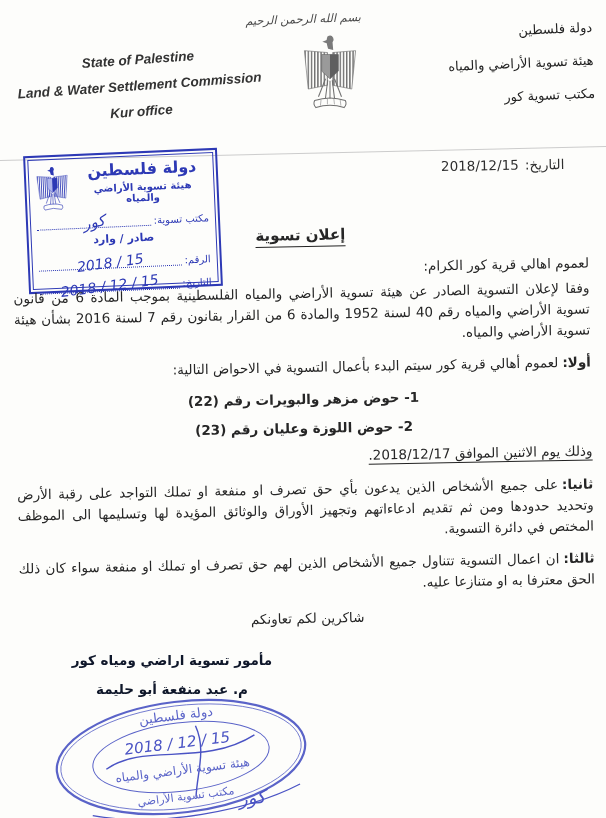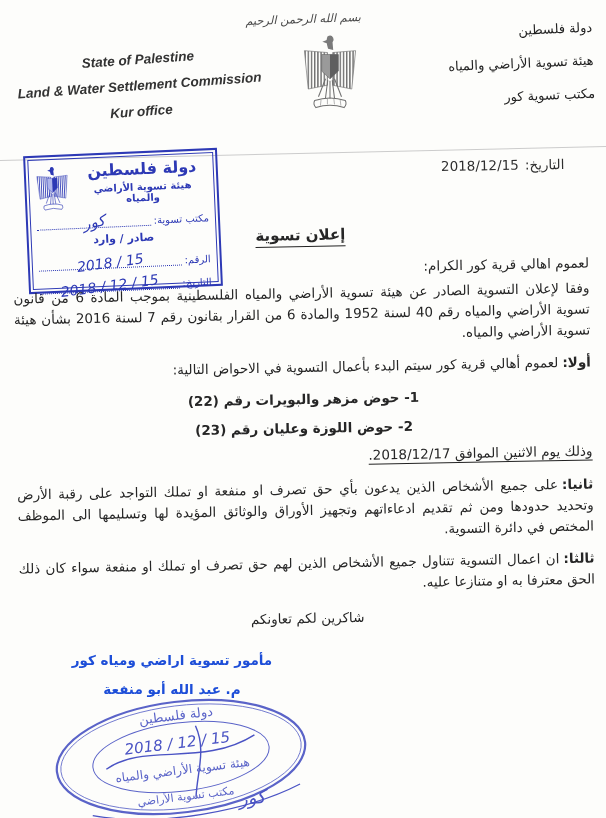--- a/index.html
+++ b/index.html
@@ -72,21 +72,21 @@
   .lead{font-weight:bold;margin-left:4px;}
   .b-basin{text-align:center;font-weight:bold;margin-top:13px;}
   .b-datenote{margin-top:12px;text-align:right;}
   .b-datenote span{display:inline-block;border-bottom:1px solid #222;padding-bottom:1px;}
   .b-second{margin-top:13px;}
   .b-third{margin-top:12px;}
   .b-thanks{margin-top:15px;text-align:center;}
   
   .sig{
     position:absolute;top:652px;left:36px;width:272px;text-align:center;
-    direction:rtl;font-weight:bold;font-size:13.5px;color:#1d4ed8;
+    direction:rtl;font-weight:bold;font-size:13.5px;color:#0f172a;
   }
   .sig-name{margin-top:13px;}
   
   .seal{position:absolute;top:697px;left:50px;width:262px;height:120px;transform:rotate(-7deg);}
   .seal svg{width:100%;height:100%;overflow:visible;}
   .seal text{font-family:"DejaVu Sans",sans-serif;}
 </style>
 </head>
 <body>
 
@@ -209,21 +209,21 @@
       <span class="lead">ثانيا:</span><span>على جميع الأشخاص الذين يدعون بأي حق تصرف او منفعة او تملك التواجد على رقبة الأرض وتحديد حدودها ومن ثم تقديم ادعاءاتهم وتجهيز الأوراق والوثائق المؤيدة لها وتسليمها الى الموظف المختص في دائرة التسوية.</span>
     </div>
     <div class="b-par b-third">
       <span class="lead">ثالثا:</span><span>ان اعمال التسوية تتناول جميع الأشخاص الذين لهم حق تصرف او تملك او منفعة سواء كان ذلك الحق معترفا به او متنازعا عليه.</span>
     </div>
     <div class="b-thanks">شاكرين لكم تعاونكم</div>
   </div>
 
   <div class="sig">
     <div class="sig-title">مأمور تسوية اراضي ومياه كور</div>
-    <div class="sig-name">م. عبد الله أبو منفعة</div>
+    <div class="sig-name">م. عبد منفعة أبو حليمة</div>
   </div>
 
   <div class="seal">
     <svg viewBox="0 0 260 118">
       <g stroke="#5a63c8" fill="none">
         <ellipse cx="130" cy="59" rx="124" ry="55" stroke-width="2.2"></ellipse>
         <ellipse cx="130" cy="59" rx="120" ry="51" stroke-width="0.8"></ellipse>
         <ellipse cx="130" cy="59" rx="88" ry="34" stroke-width="1"></ellipse>
       </g>
       <text x="130" y="22" text-anchor="middle" font-size="13" letter-spacing="2" fill="#5a63c8">دولة فلسطين</text>

